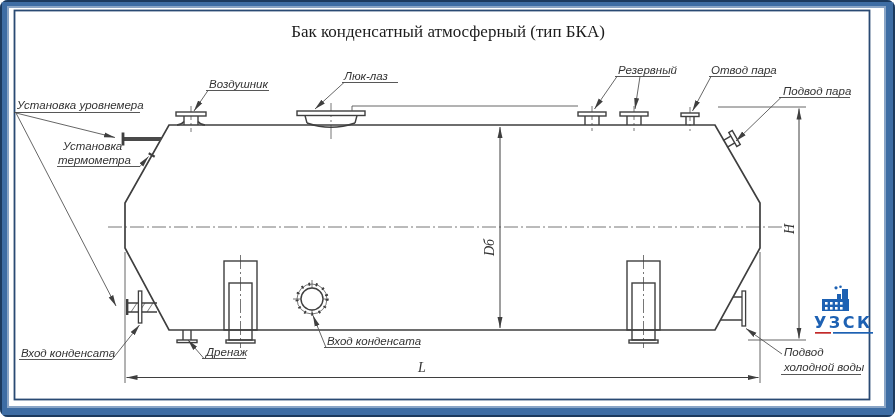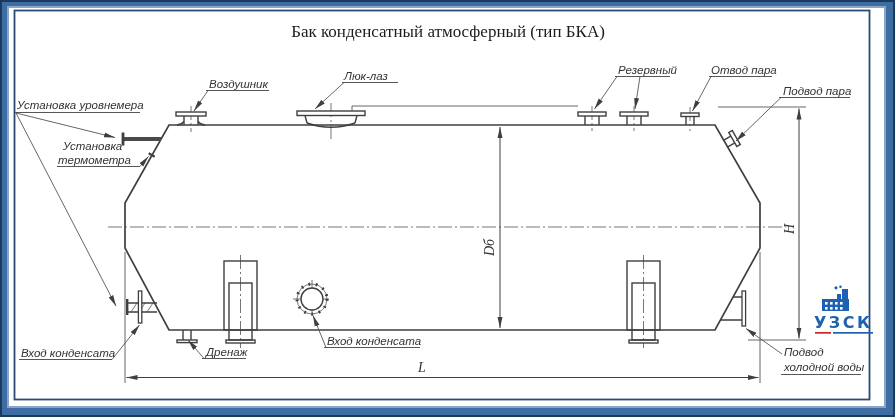--- a/index.html
+++ b/index.html
@@ -1,16 +1,16 @@
 <!DOCTYPE html>
 <html><head>
 <meta charset="utf-8">
 <style>
   html,body{margin:0;padding:0;background:#fff;}
-  .page{position:relative;width:895px;height:417px;overflow:hidden;font-family:"Liberation Sans",sans-serif;}
+  .page{position:relative;width:895px;height:417px;overflow:hidden;font-family:"Liberation Sans",sans-serif;border-radius:8px;}
   svg text{user-select:none;}
   .callout{font-family:"Liberation Sans",sans-serif;font-style:italic;font-size:11.5px;fill:#333;}
   .dimtext{font-family:"Liberation Serif",serif;font-style:italic;font-size:14px;fill:#333;}
   .titletext{font-family:"Liberation Serif",serif;font-size:17px;fill:#1b1b1b;}
   .logotext{font-family:"DejaVu Sans",sans-serif;font-weight:bold;font-size:16px;letter-spacing:2.5px;}
 </style>
 </head>
 <body>
 
 <div class="page">

